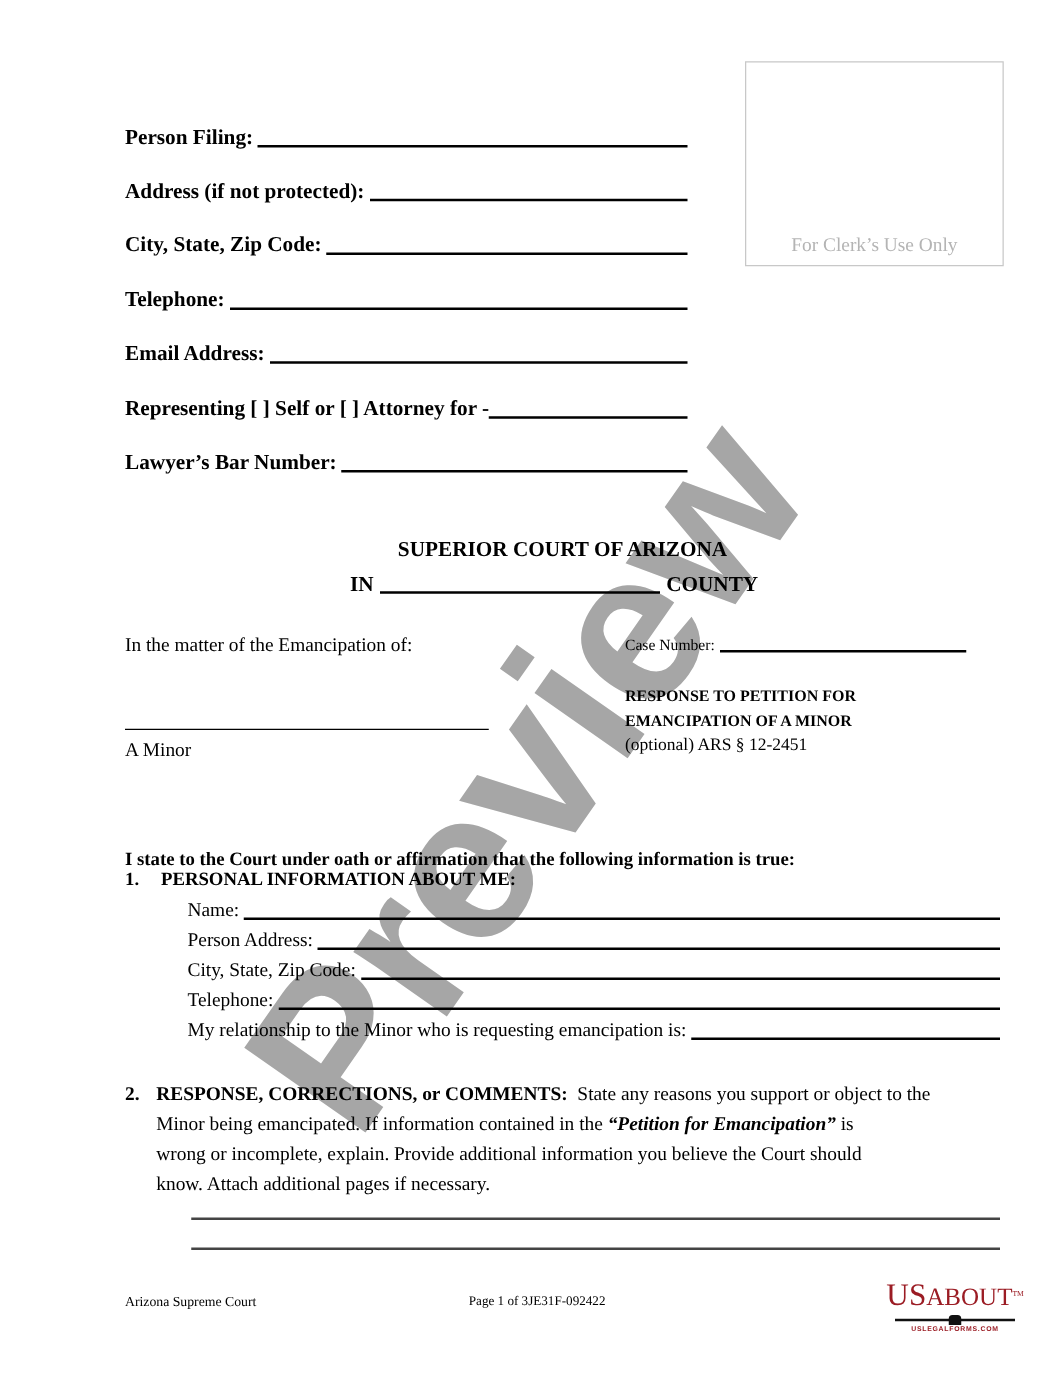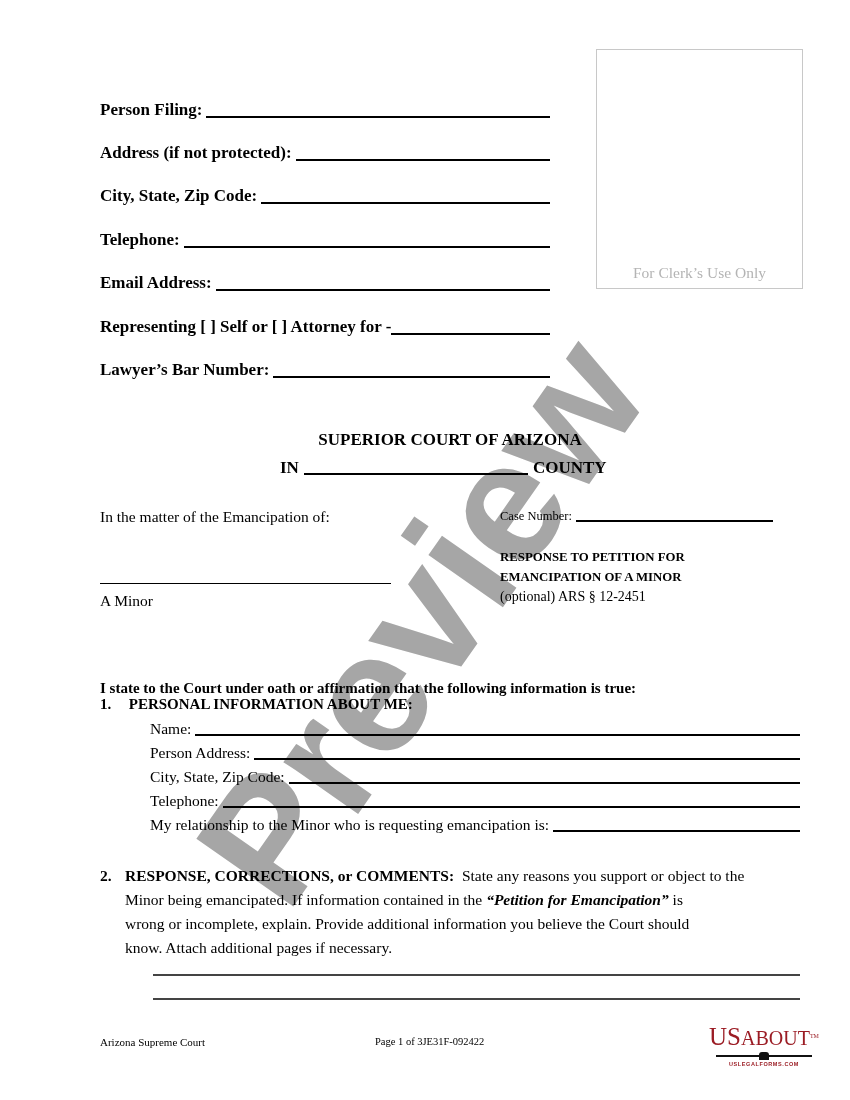--- a/index.html
+++ b/index.html
@@ -11,21 +11,21 @@
                  font-family: "Liberation Sans", "DejaVu Sans", sans-serif; font-weight: bold;
                  font-size: 172px; color: #a6a6a6; transform: rotate(-55deg); transform-origin: 50% 50%;
                  line-height: 1; letter-spacing: -2px; z-index: 0; white-space: nowrap; }
 
     .content { position: absolute; left: 0; top: 0; width: 850px; height: 1100px; z-index: 1; }
 
     .field-row { position: absolute; left: 100px; width: 450px; font-size: 17px; display: flex; align-items: center; white-space: nowrap; font-weight: bold; }
     .field-row .lbl { padding-right: 4px; }
     .field-row .line { flex: 1; border-bottom: 2px solid #000; height: 15px; margin-bottom: 2px; }
 
-    .clerk-box { position: absolute; left: 596px; top: 49px; width: 207px; height: 240px;
+    .clerk-box { position: absolute; left: 596px; top: 49px; width: 207px; height: 164px;
                  border: 1.5px solid #c8c8c8; box-sizing: border-box; }
     .clerk-box .clerk-label { position: absolute; bottom: 6px; left: 0; right: 0; text-align: center;
                  color: #b4b4b4; font-size: 15.5px; }
 
     .court-title { position: absolute; left: 0; width: 900px; text-align: center; top: 430px;
                    font-weight: bold; font-size: 17px; }
     .county-row { position: absolute; left: 280px; top: 457px; font-weight: bold; font-size: 17px; display: flex; align-items: flex-end; white-space: nowrap; }
     .county-row .line { width: 224px; border-bottom: 2px solid #000; height: 16px; margin: 0 5px 3px 5px; }
 
     .matter { position: absolute; left: 100px; top: 508px; font-size: 15.5px; }

